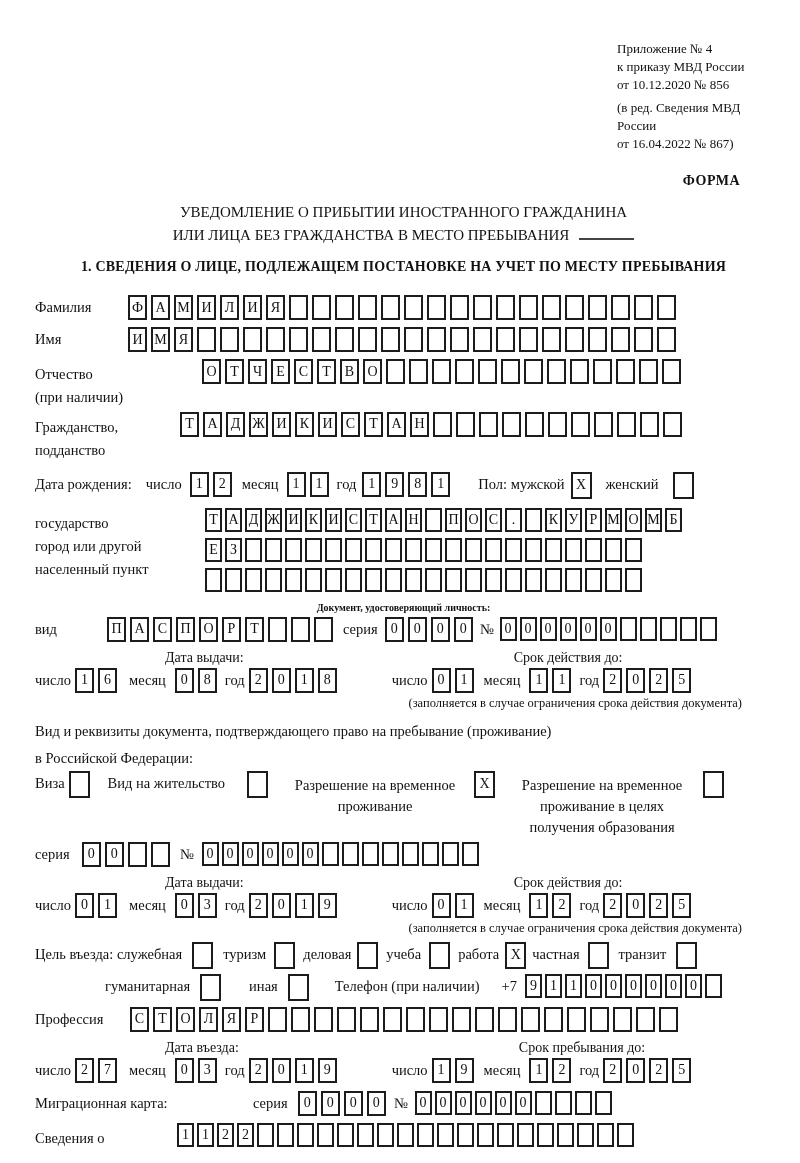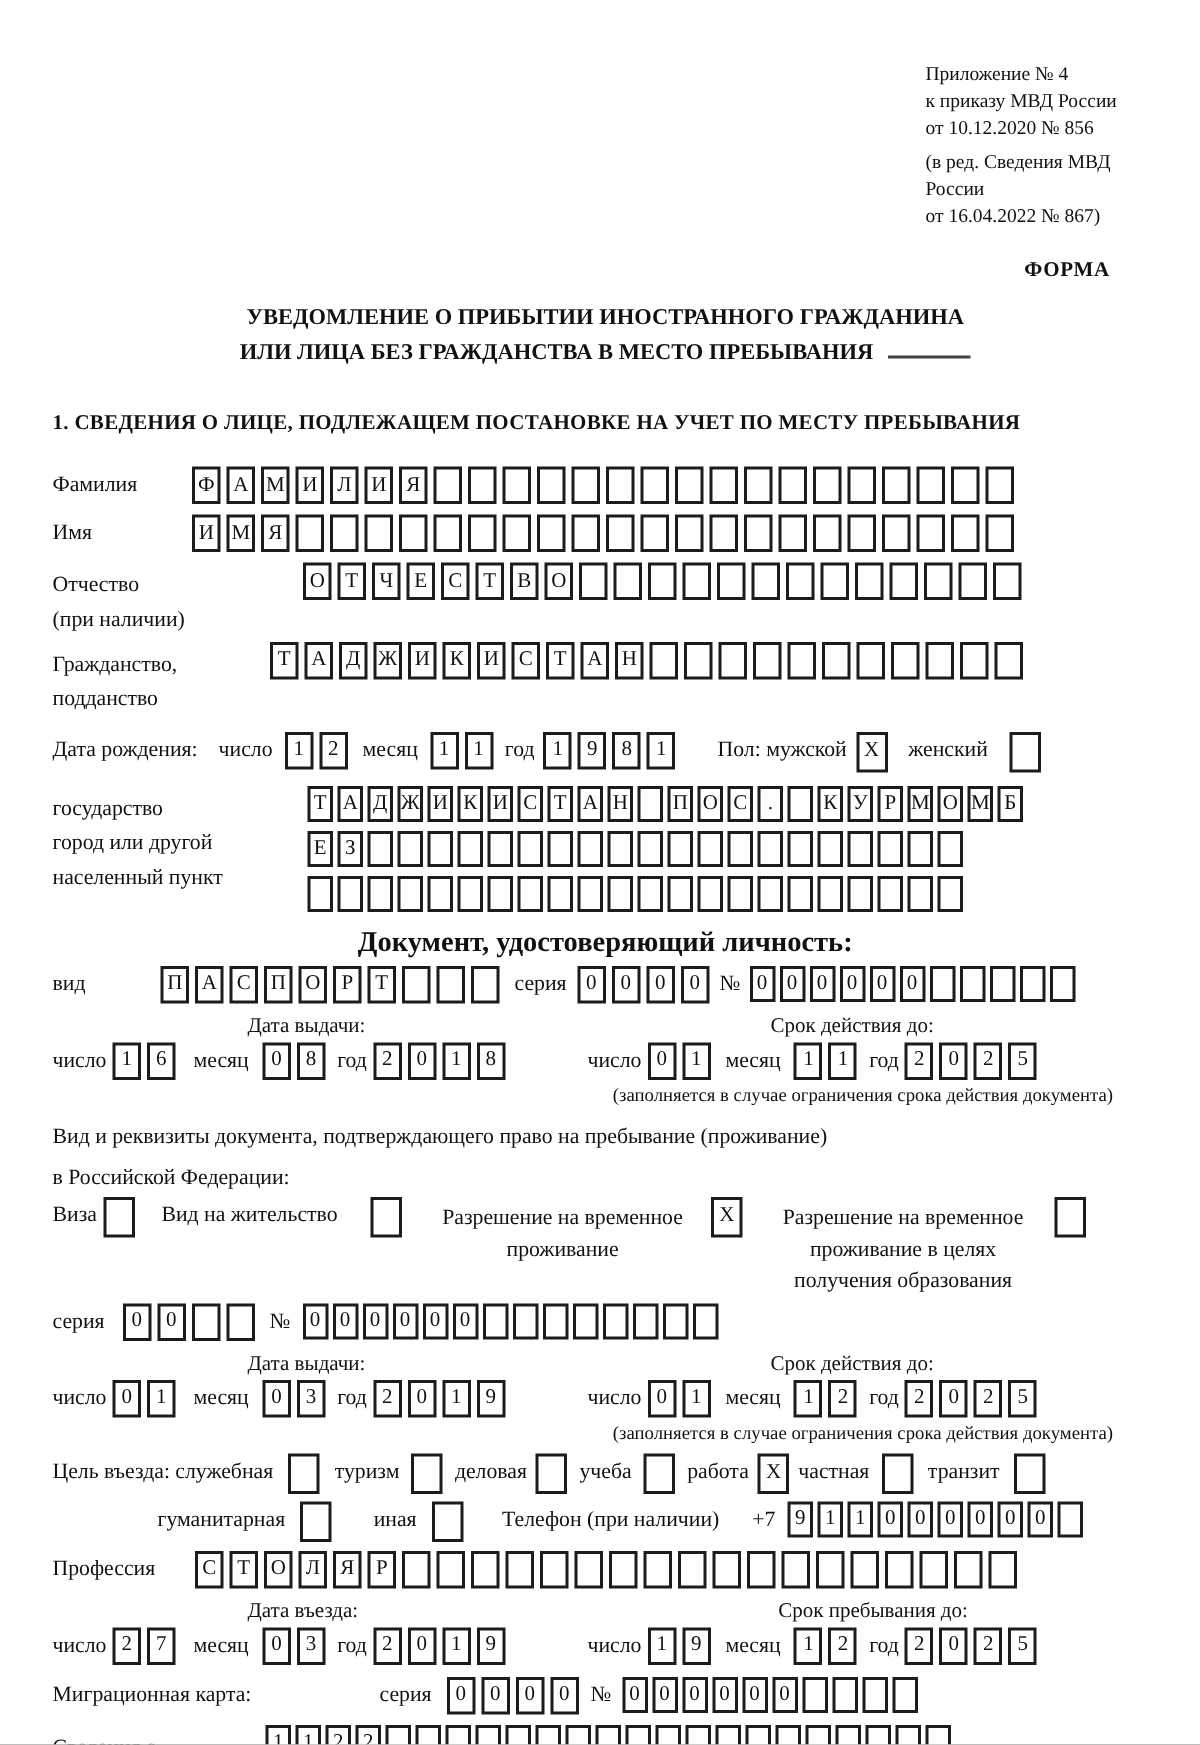--- a/index.html
+++ b/index.html
@@ -5,39 +5,39 @@
   * { box-sizing: border-box; }
   html,body { margin:0; padding:0; background:#888; }
   .page {
     width:800px; height:1163px; margin:0 auto; background:#ffffff;
     font-family:"Liberation Serif", serif; color:#111;
     padding:40px 28px 16px 35px; overflow:hidden; position:relative;
   }
   .hdr { margin-left:582px; font-size:13px; line-height:1.38; }
   .hdr-gap { margin-top:5px; }
   .forma { text-align:right; font-weight:bold; font-size:14px; margin:20px 32px 0 0; letter-spacing:0.5px; }
-  .title { text-align:center; font-weight:bold; font-size:15px; line-height:1.55; margin-top:12px; }
+  .title { text-align:center; font-weight:normal; font-size:15px; line-height:1.55; margin-top:12px; }
   .blank-line { display:inline-block; width:55px; border-bottom:2px solid #444; margin-left:10px; }
-  .sec { text-align:left; font-weight:bold; font-size:14px; margin-top:28px; letter-spacing:0.2px; }
+  .sec { text-align:center; font-weight:bold; font-size:14px; margin-top:12px; letter-spacing:0.2px; }
   .line { display:flex; align-items:flex-start; margin-top:7px; }
   .lbl { font-size:14.5px; padding-top:4px; flex:none; }
   .lbl2 { line-height:1.6; }
   .cells { display:flex; gap:4px; flex:none; }
   .cells.compact { gap:3px; }
   .cell {
     width:19px; height:25px; border:2px solid #1c1c1c; background:#fff;
     display:flex; align-items:center; justify-content:center;
     font-size:14px; flex:none;
   }
   .cells.compact .cell { width:17px; height:24px; }
   .cells.cb .cell { width:21px; height:27px; }
   .stack { display:flex; flex-direction:column; gap:6px; }
   .center-lbl { font-size:14.5px; text-align:center; line-height:1.45; padding-top:4px; flex:none; }
   .note { font-size:12.5px; }
-  .doc-heading { text-align:center; font-weight:bold; font-size:19px; margin-top:10px; }
+  .doc-heading { text-align:center; font-weight:bold; font-size:10px; margin-top:10px; }
   .dl-row { display:flex; font-size:14px; margin-top:8px; }
 </style>
 </head>
 <body>
 
 <div class="page">
 
   <div class="hdr">
     <div>Приложение № 4</div>
     <div>к приказу МВД России</div>

